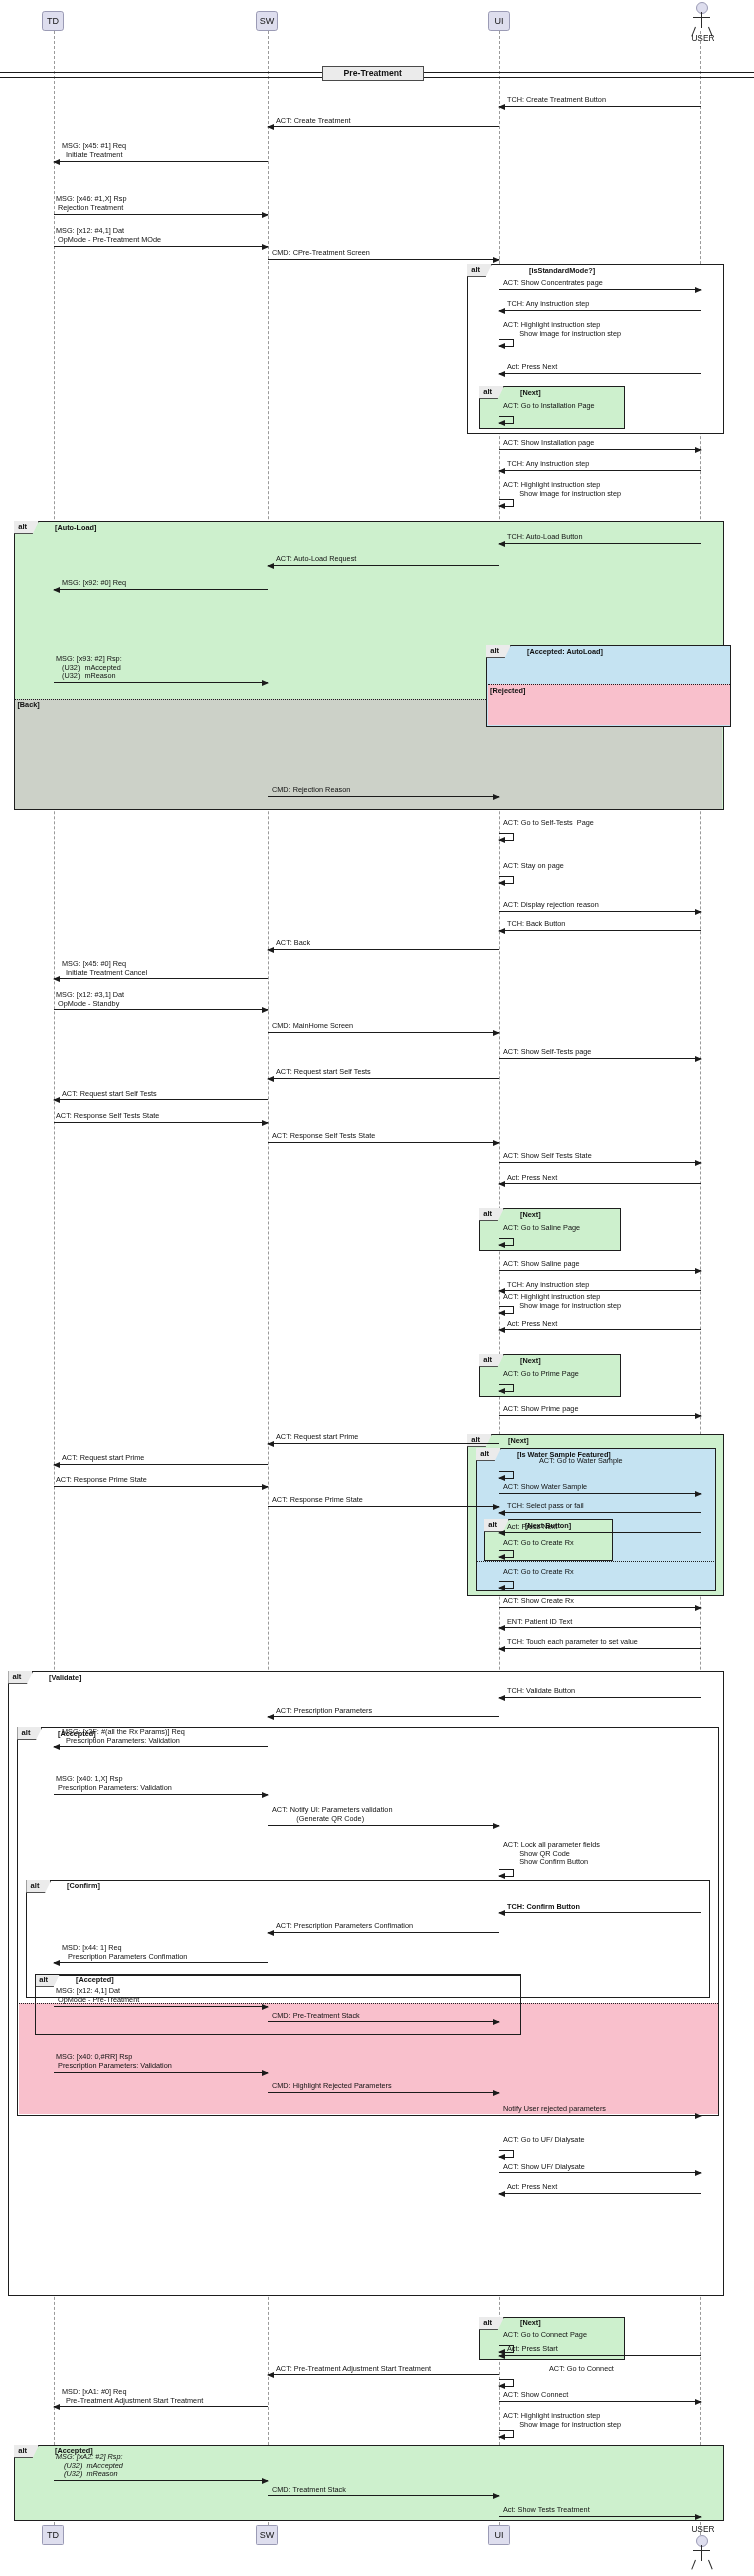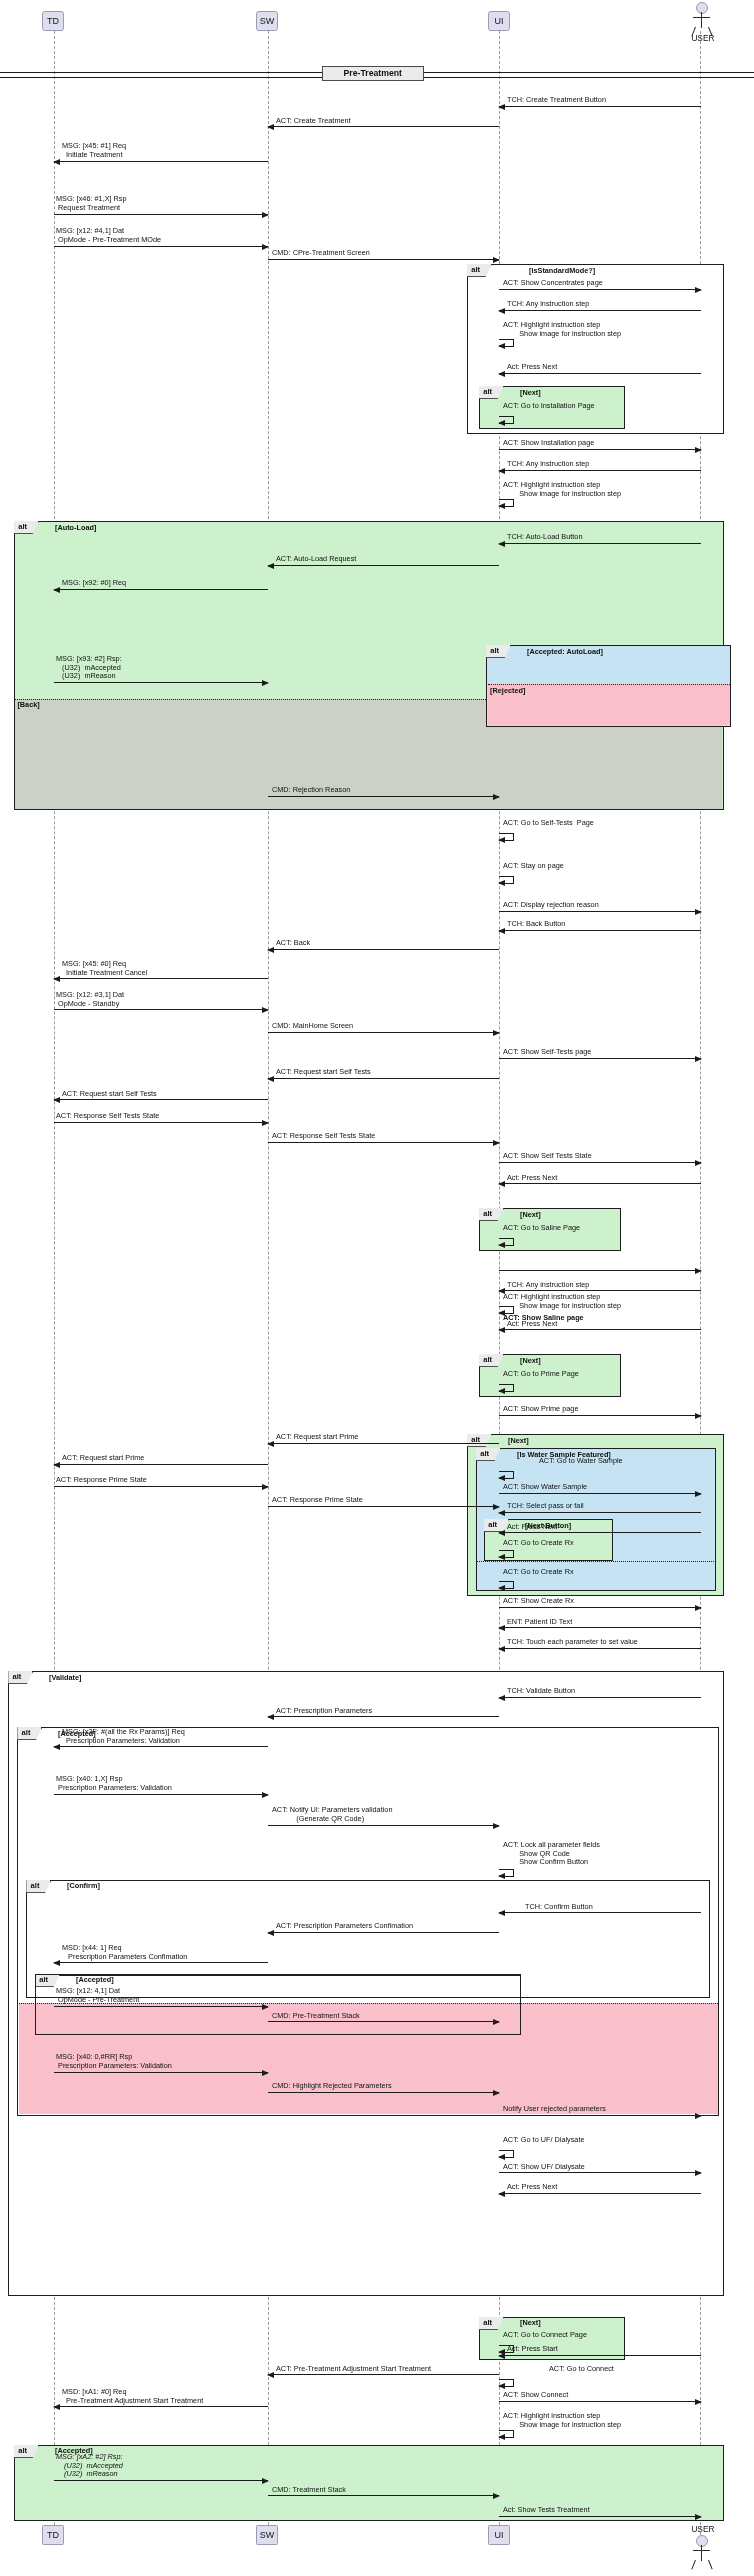--- a/index.html
+++ b/index.html
@@ -195,21 +195,21 @@
   <div class="msg" style="left:54px;top:161px;width:214px;">
     <div class="arrowL"></div>
     </div>
   <div class="mlabel" style="left:62px;top:142px;">MSG: [x45: #1] Req
   Initiate Treatment</div>
 
   <div class="msg" style="left:54px;top:214px;width:214px;">
     <div class="arrowR"></div>
     </div>
   <div class="mlabel" style="left:56px;top:195px;">MSG: [x46: #1,X] Rsp
- Request Treatment</div>
+ Rejection Treatment</div>
 
   <div class="msg" style="left:54px;top:246px;width:214px;">
     <div class="arrowR"></div>
     </div>
   <div class="mlabel" style="left:56px;top:227px;">MSG: [x12: #4,1] Dat
  OpMode - Pre-Treatment MOde</div>
 
   <div class="msg" style="left:268px;top:259px;width:231px;">
     <div class="arrowR"></div>
     </div>
@@ -362,21 +362,21 @@
   <div class="mlabel" style="left:507px;top:1174px;">Act: Press Next</div>
 
   <div class="self" style="left:499px;top:1238px;">
     <div class="ar"></div>
     </div>
   <div class="mlabel" style="left:503px;top:1224px;">ACT: Go to Saline Page</div>
 
   <div class="msg" style="left:499px;top:1270px;width:202px;">
     <div class="arrowR"></div>
     </div>
-  <div class="mlabel" style="left:503px;top:1314px;font-weight:bold;">ACT: Show Saline page</div>
+  <div class="mlabel" style="left:503px;top:1260px;">ACT: Show Saline page</div>
 
   <div class="msg" style="left:499px;top:1290px;width:202px;">
     <div class="arrowL"></div>
     </div>
   <div class="mlabel" style="left:507px;top:1281px;">TCH: Any instruction step</div>
 
   <div class="self" style="left:499px;top:1306px;">
     <div class="ar"></div>
     </div>
   <div class="mlabel" style="left:503px;top:1293px;">ACT: Highlight instruction step
@@ -463,21 +463,21 @@
   <div class="self" style="left:499px;top:1869px;">
     <div class="ar"></div>
     </div>
   <div class="mlabel" style="left:503px;top:1841px;">ACT: Lock all parameter fields
         Show QR Code
         Show Confirm Button</div>
 
   <div class="msg" style="left:499px;top:1912px;width:202px;">
     <div class="arrowL"></div>
     </div>
-  <div class="mlabel" style="left:525px;top:1903px;">TCH: Confirm Button</div>
+  <div class="mlabel" style="left:507px;top:1903px;font-weight:bold;">TCH: Confirm Button</div>
 
   <div class="msg" style="left:268px;top:1932px;width:231px;">
     <div class="arrowL"></div>
     </div>
   <div class="mlabel" style="left:276px;top:1922px;">ACT: Prescription Parameters Confimation</div>
 
   <div class="msg" style="left:54px;top:1962px;width:214px;">
     <div class="arrowL"></div>
     </div>
   <div class="mlabel" style="left:62px;top:1944px;">MSD: [x44: 1] Req

